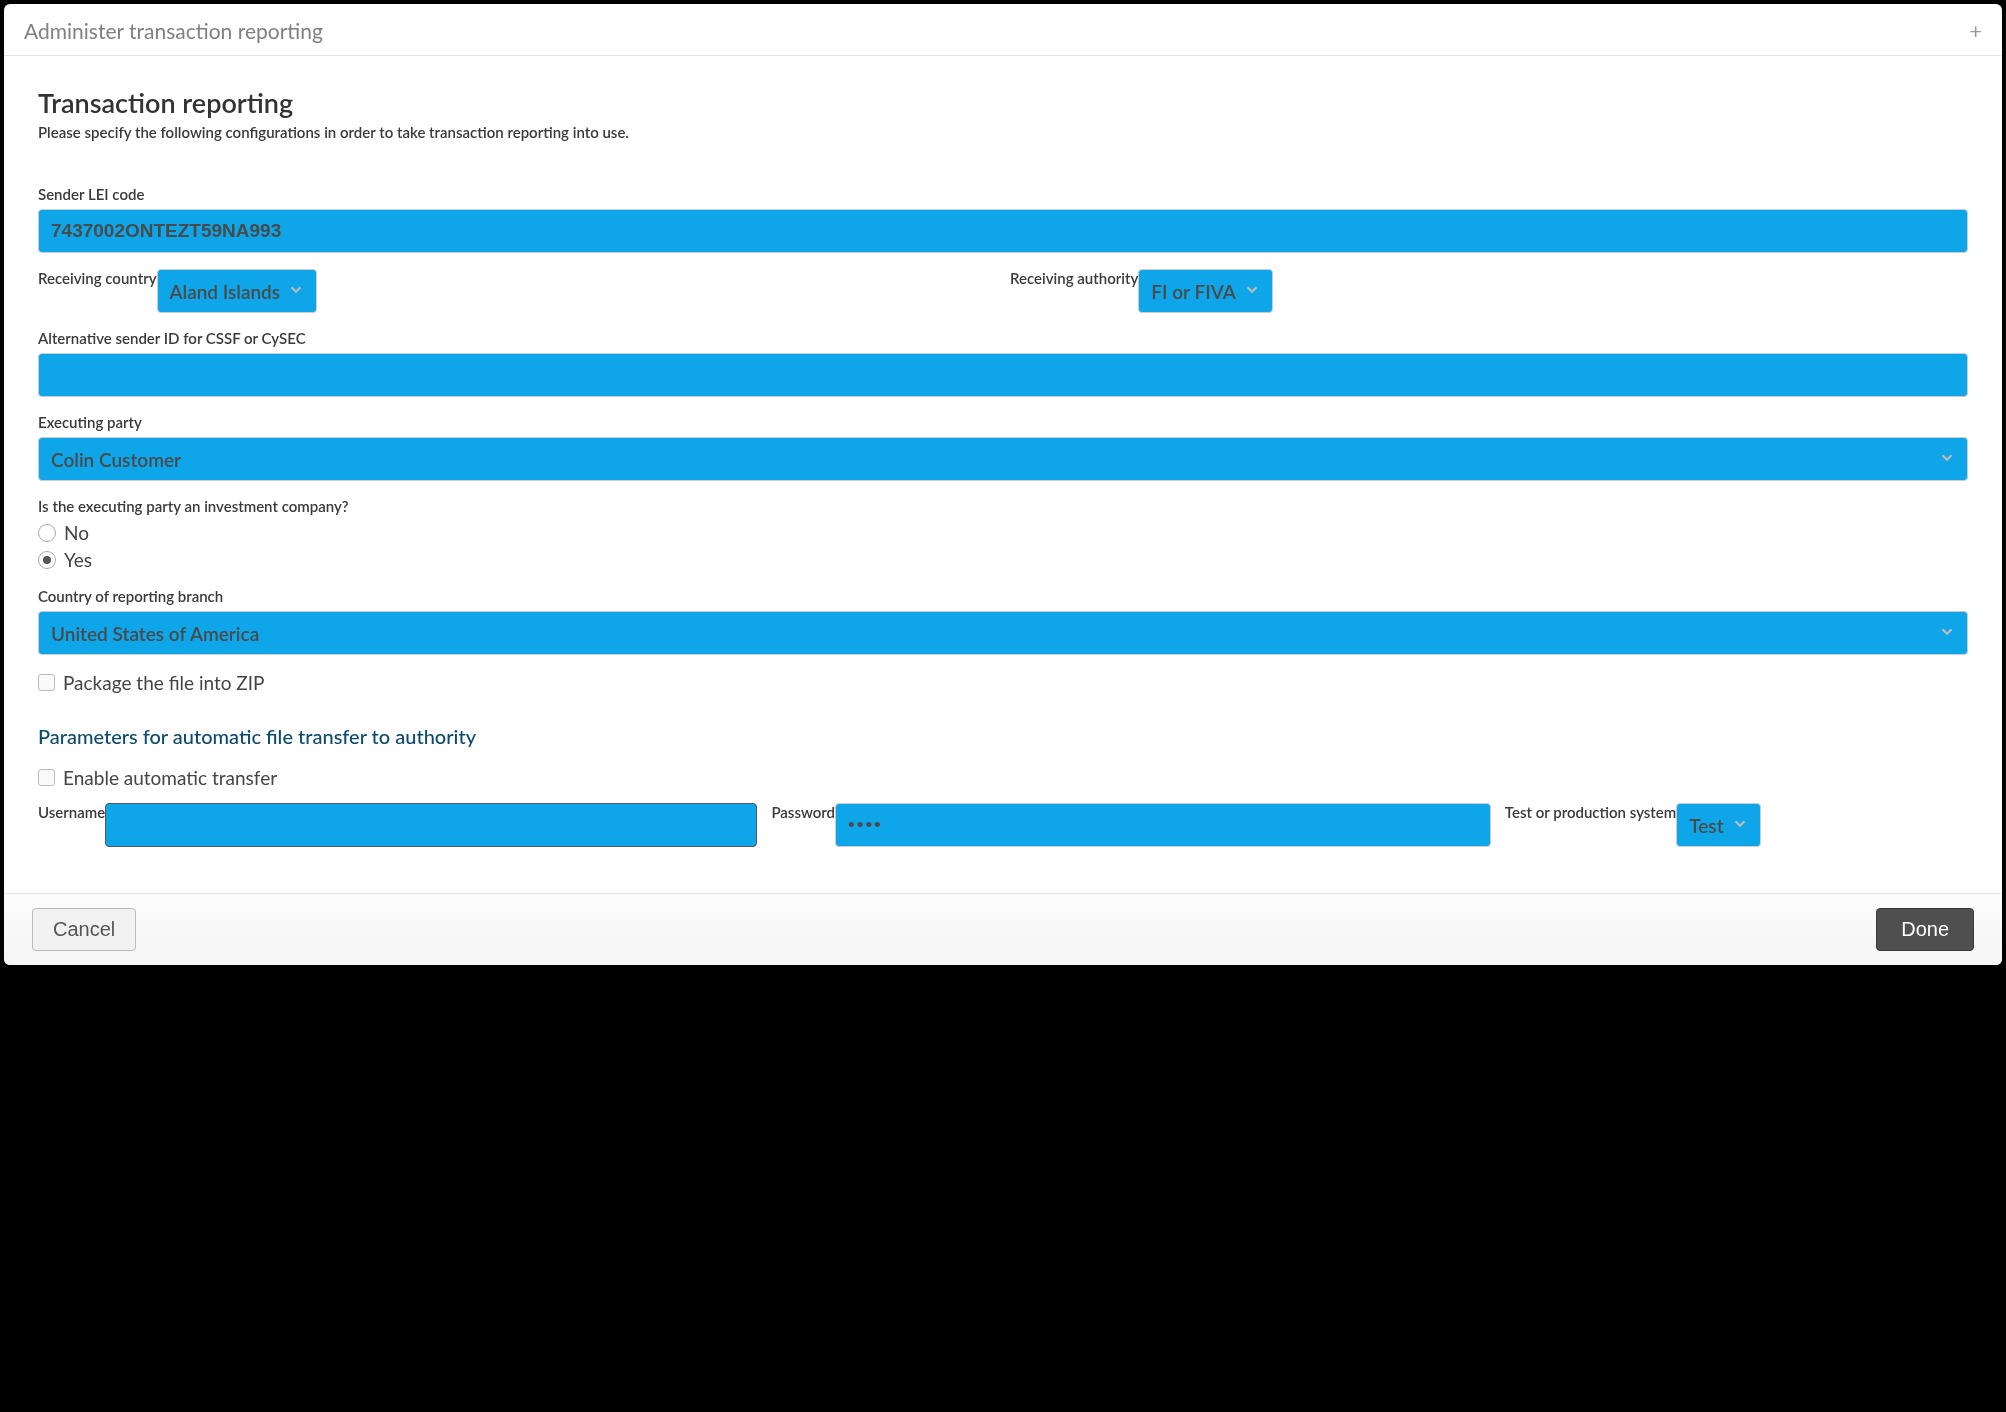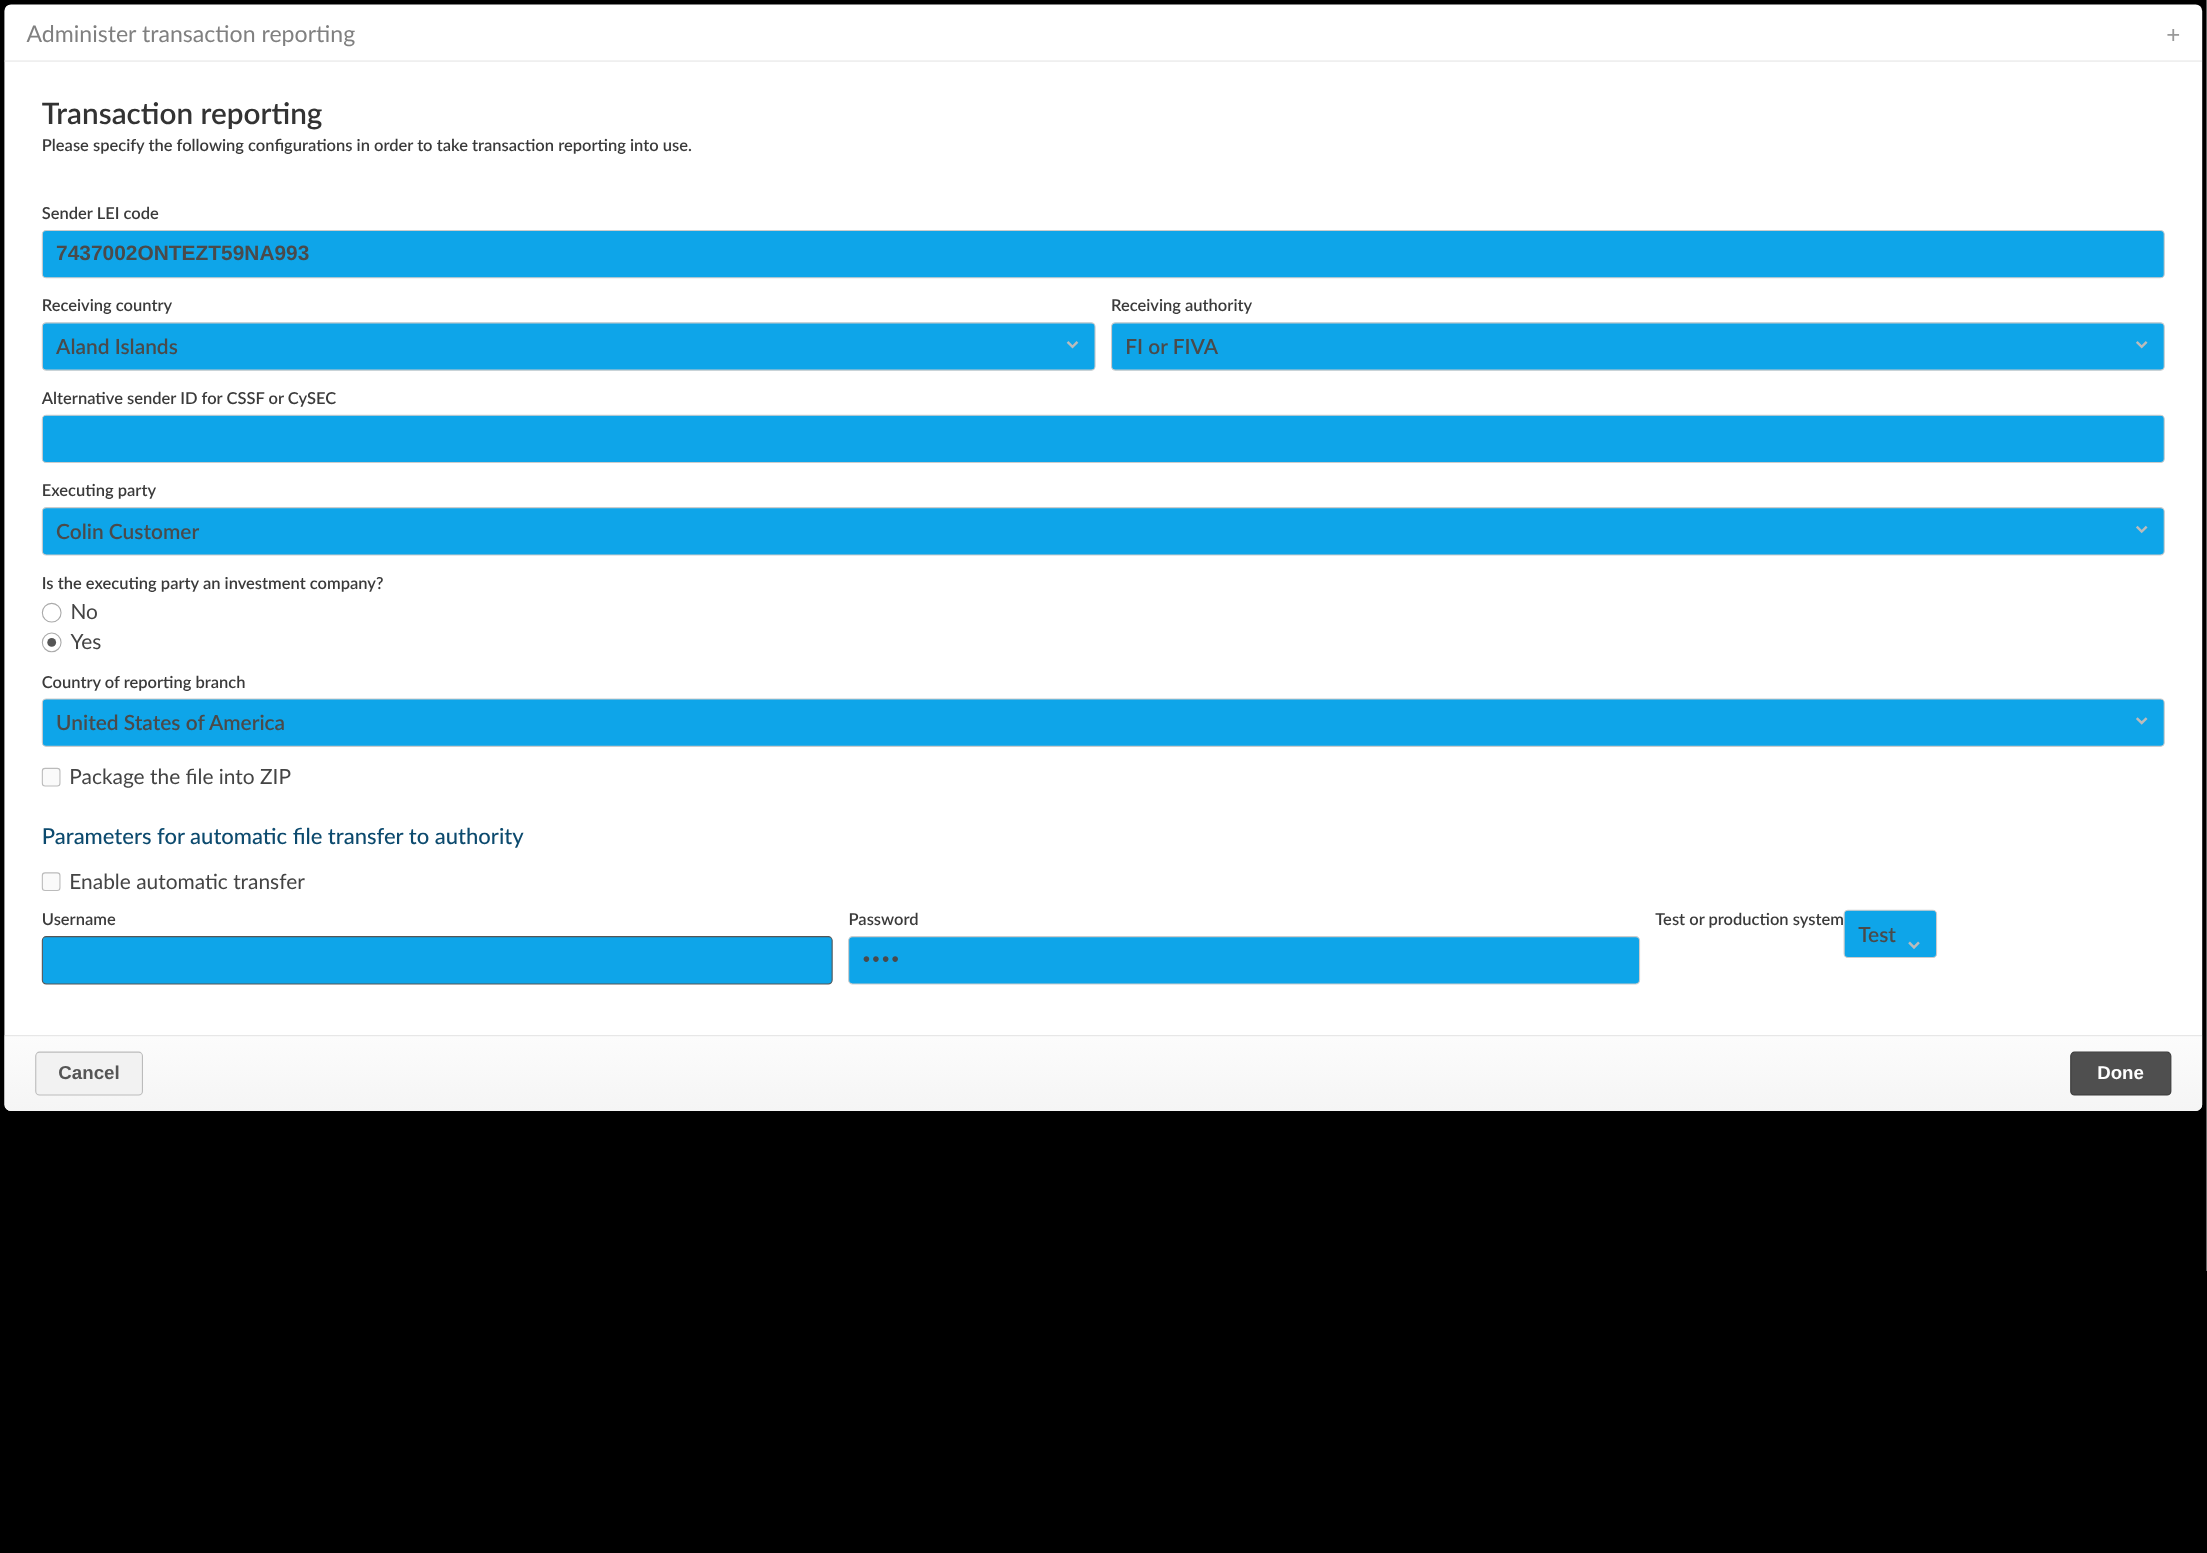--- a/index.html
+++ b/index.html
@@ -73,21 +73,21 @@
       margin-bottom: 16px;
     }
     .form-row-triple {
       display: flex;
       gap: 14px;
       margin-bottom: 16px;
     }
     .form-col {
       flex: 1;
       display: flex;
-      flex-direction: column;
+      flex-direction: row;
     }
     .form-col-narrow {
       flex: 0 0 24%;
       display: flex;
       flex-direction: row;
     }
     .text-input, .select-box, .password-input {
       border: 1px solid #ccc;
       border-radius: 4px;
       height: 44px;
@@ -189,22 +189,22 @@
       border-top: 1px solid #e5e5e5;
       background: linear-gradient(#fcfcfc, #f5f5f5);
       padding: 14px 28px;
       display: flex;
       justify-content: space-between;
       align-items: center;
     }
     .btn {
       border-radius: 4px;
       padding: 9px 20px;
-      font-size: 17px;
-      font-weight: 700;
+      font-size: 20px;
+      font-weight: 400;
       cursor: pointer;
       border: 1px solid #bbb;
     }
     .btn-cancel {
       background: #f2f2f2;
       color: #555;
     }
     .btn-done {
       background: #4f4f4f;
       color: #fff;

